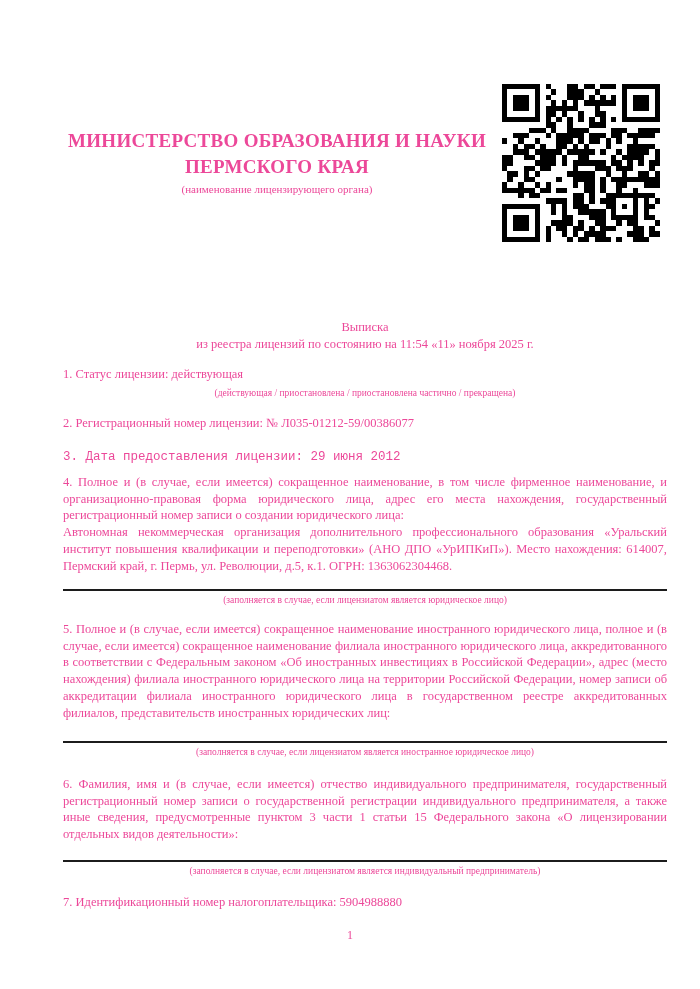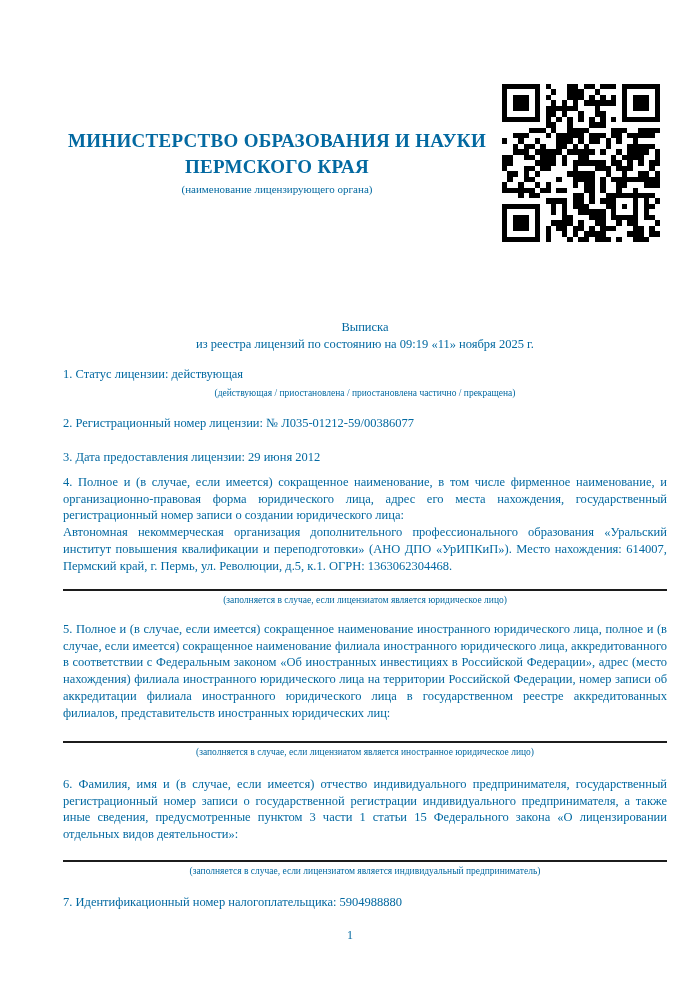--- a/index.html
+++ b/index.html
@@ -1,21 +1,21 @@
 <!DOCTYPE html>
 <html><head>
 <meta charset="utf-8">
 <style>
   html,body{margin:0;padding:0;background:#ffffff;}
   .page{
     position:relative;
     width:700px;height:989px;
     background:#ffffff;
     font-family:"Liberation Serif", serif;
-    color:#0369a1;
+    color:#ec4899;
     overflow:hidden;
   }
   .header-block{
     position:absolute;left:63px;top:128px;width:428px;
     text-align:center;
   }
   .ministry-name{
     font-size:19px;font-weight:bold;line-height:26px;
     letter-spacing:0.3px;
   }
@@ -514,29 +514,29 @@
         <rect x="19" y="28" width="1" height="1"></rect>
         <rect x="21" y="28" width="1" height="1"></rect>
         <rect x="24" y="28" width="1" height="1"></rect>
         <rect x="25" y="28" width="1" height="1"></rect>
         <rect x="26" y="28" width="1" height="1"></rect>
       </svg>
   </div>
 
   <div class="doc-title">
     <div>Выписка</div>
-    <div>из реестра лицензий по состоянию на 09:19 «11» ноября 2025 г.</div>
+    <div>из реестра лицензий по состоянию на 11:54 «11» ноября 2025 г.</div>
   </div>
 
   <div class="abs body-text" style="top:366px;">1. Статус лицензии: действующая</div>
   <div class="abs status-caption" style="top:388px;">(действующая / приостановлена / приостановлена частично / прекращена)</div>
 
   <div class="abs body-text" style="top:415px;">2. Регистрационный номер лицензии: № Л035-01212-59/00386077</div>
 
-  <div class="abs body-text" style="top:449px;">3. Дата предоставления лицензии: 29 июня 2012</div>
+  <div class="abs body-text" style="top:449px;font-family:Liberation Mono, monospace;">3. Дата предоставления лицензии: 29 июня 2012</div>
 
   <div class="abs body-text" style="top:474px;">
     <p>4. Полное и (в случае, если имеется) сокращенное наименование, в том числе фирменное наименование, и организационно-правовая форма юридического лица, адрес его места нахождения, государственный регистрационный номер записи о создании юридического лица:</p>
     <p>Автономная некоммерческая организация дополнительного профессионального образования «Уральский институт повышения квалификации и переподготовки» (АНО ДПО «УрИПКиП»). Место нахождения: 614007, Пермский край, г. Пермь, ул. Революции, д.5, к.1. ОГРН: 1363062304468.</p>
   </div>
   <div class="abs fill-line" style="top:589px;"></div>
   <div class="abs fill-caption" style="top:595px;">(заполняется в случае, если лицензиатом является юридическое лицо)</div>
 
   <div class="abs body-text" style="top:621px;">5. Полное и (в случае, если имеется) сокращенное наименование иностранного юридического лица, полное и (в случае, если имеется) сокращенное наименование филиала иностранного юридического лица, аккредитованного в соответствии с Федеральным законом «Об иностранных инвестициях в Российской Федерации», адрес (место нахождения) филиала иностранного юридического лица на территории Российской Федерации, номер записи об аккредитации филиала иностранного юридического лица в государственном реестре аккредитованных филиалов, представительств иностранных юридических лиц:</div>
   <div class="abs fill-line" style="top:741px;"></div>

